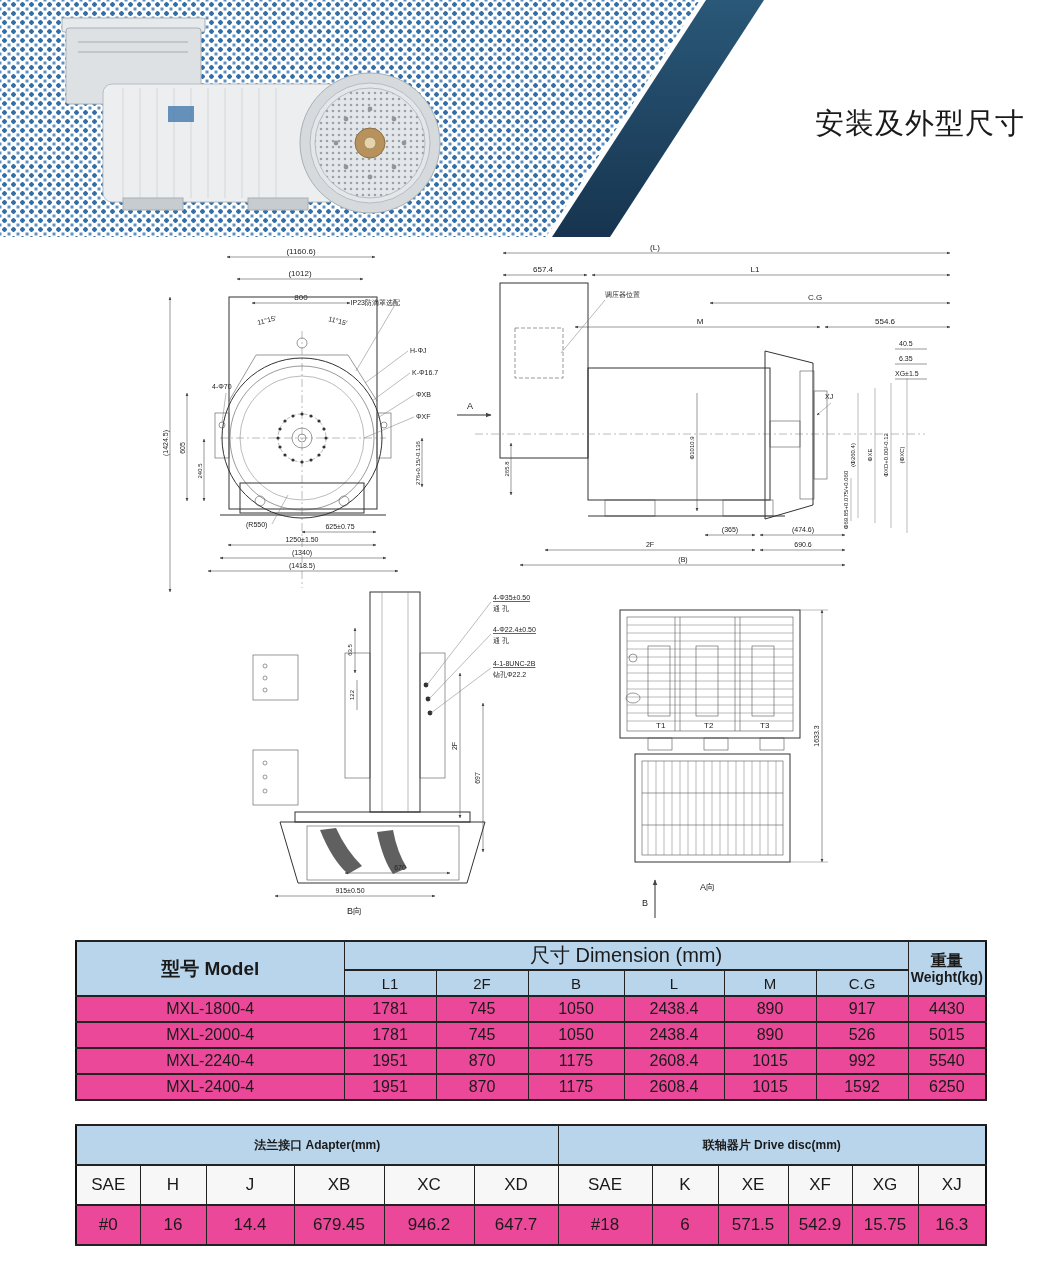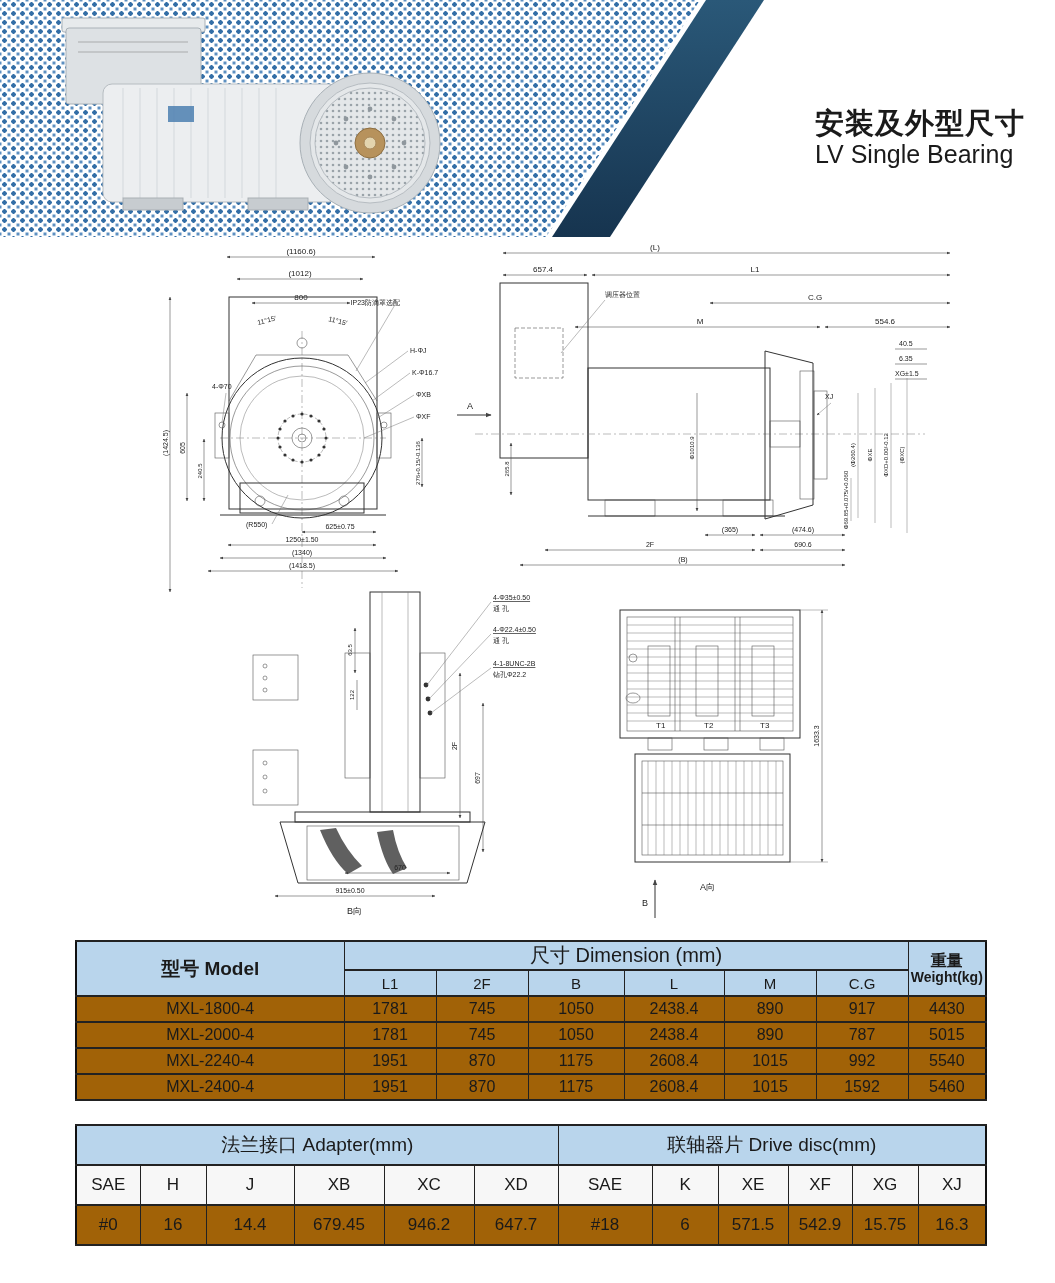--- a/index.html
+++ b/index.html
@@ -10,50 +10,50 @@
     background-image:
       radial-gradient(circle,#336ea6 2.1px,transparent 2.4px),
       radial-gradient(circle,#5b8fc0 1.4px,transparent 1.7px);
     background-size:9px 9px,9px 9px;background-position:0 0,4.5px 4.5px;
     clip-path:polygon(0 0,700px 0,546px 100%,0 100%);}
   .band{position:absolute;left:0;top:0;width:770px;height:237px;
     background:linear-gradient(180deg,#2a5878,#16344f);
     clip-path:polygon(706px 0,764px 0,610px 100%,552px 100%);}
   .photo{position:absolute;left:48px;top:6px;}
   .titleblock{position:absolute;left:815px;top:106px;line-height:1.18;}
-  .titleblock .t1{font-size:29px;font-weight:bold;letter-spacing:1px;}
+  .titleblock .t1{font-size:29px;font-weight:normal;letter-spacing:1px;}
   .titleblock .t2{font-size:25px;font-weight:bold;}
   .titleblock .t3{font-size:25px;}
   .titleblock .t4{font-size:25px;}
   
   .drw{position:absolute;}
   svg text{font-family:"Liberation Sans",sans-serif;fill:#222;}
   .t8{font-size:8px;} .t7{font-size:7px;} .t6{font-size:6px;} .t9{font-size:9px;}
   .ln{stroke:#555;stroke-width:.6;fill:none;}
   .th{stroke:#333;stroke-width:1;fill:none;}
   .tn{stroke:#777;stroke-width:.5;fill:none;}
   .dsh{stroke-dasharray:4 2;}
   .cl {stroke-dasharray:8 3 2 3;}
   
   table{border-collapse:collapse;table-layout:fixed;position:absolute;background:#fff;}
   td{border:1px solid #222;text-align:center;vertical-align:middle;padding:0;overflow:hidden;}
   .tbl1{left:75px;top:940px;width:910px;border:2px solid #111;}
   .tbl1 td{border-width:2px 1px;}
   .tbl2{left:75px;top:1124px;width:910px;border:2px solid #111;}
   .tbl2 td{border-width:2px 1px;height:38px;}
   .hblue{background:#b9d5ec;}
-  .gray{background:#a16207;}
+  .gray{background:#ec4899;}
   .white{background:#f7f7f7;}
   .tbl1 .hd1{height:26px;font-size:20px;font-weight:normal;}
   .tbl1 .modelh{font-size:19px;font-weight:bold;}
   .tbl1 .sub td{height:24px;font-size:15px;}
   .tbl1 .row td{height:24px;font-size:16px;}
   .wzh{font-size:16px;font-weight:bold;line-height:1.05;}
   .wen{font-size:14px;font-weight:bold;line-height:1.05;}
-  .tbl2 .hd1{height:38px;font-size:19px;font-weight:normal;margin-left:36px;}
+  .tbl2 .hd1{height:38px;font-size:12px;font-weight:bold;margin-left:36px;}
   .tbl2 .sub td{font-size:17px;text-align:center;}
   .tbl2 .row td{font-size:17px;}
 </style>
 </head>
 <body>
 
 <div id="page">
 
   <div class="dots"></div>
   <div class="band"></div>
@@ -96,21 +96,20 @@
         <circle cx="298" cy="161" r="2.4"></circle>
       <circle cx="288" cy="137" r="2.4"></circle>
         <circle cx="298" cy="113" r="2.4"></circle>
     </g>
     <circle cx="322" cy="137" r="15" fill="#b7925c" stroke="#8f6f40"></circle>
     <circle cx="322" cy="137" r="6" fill="#e3d4ae" stroke="#a8895c"></circle>
   </svg>
 
   <div class="titleblock">
     <div class="t1">安装及外型尺寸</div>
-    <div class="t4">LV Single Bearing</div>
   </div>
 
   <svg class="drw" style="left:160px;top:243px" width="300" height="350" viewBox="0 0 300 350">
     <defs>
       <marker id="ar1" viewBox="0 0 10 10" refX="9" refY="5" markerWidth="6" markerHeight="6" orient="auto-start-reverse">
         <path d="M0 1L10 5L0 9z" fill="#444"></path>
       </marker>
     </defs>
 
     <line x1="67" y1="14" x2="215" y2="14" class="ln" marker-start="url(#ar1)" marker-end="url(#ar1)"></line>
@@ -461,42 +460,42 @@
       <td class="gray">917</td>
       <td class="gray">4430</td>
     </tr>
     <tr class="row">
       <td class="gray">MXL-2000-4</td>
       <td class="gray">1781</td>
       <td class="gray">745</td>
       <td class="gray">1050</td>
       <td class="gray">2438.4</td>
       <td class="gray">890</td>
-      <td class="gray">787</td>
+      <td class="gray">526</td>
       <td class="gray">5015</td>
     </tr>
     <tr class="row">
       <td class="gray">MXL-2240-4</td>
       <td class="gray">1951</td>
       <td class="gray">870</td>
       <td class="gray">1175</td>
       <td class="gray">2608.4</td>
       <td class="gray">1015</td>
       <td class="gray">992</td>
       <td class="gray">5540</td>
     </tr>
     <tr class="row">
       <td class="gray">MXL-2400-4</td>
       <td class="gray">1951</td>
       <td class="gray">870</td>
       <td class="gray">1175</td>
       <td class="gray">2608.4</td>
       <td class="gray">1015</td>
       <td class="gray">1592</td>
-      <td class="gray">5460</td>
+      <td class="gray">6250</td>
     </tr>
   </tbody>
     </table>
 
   <table class="tbl2">
     <colgroup>
       <col style="width:64px">
         <col style="width:66px">
         <col style="width:88px">
         <col style="width:90px">

